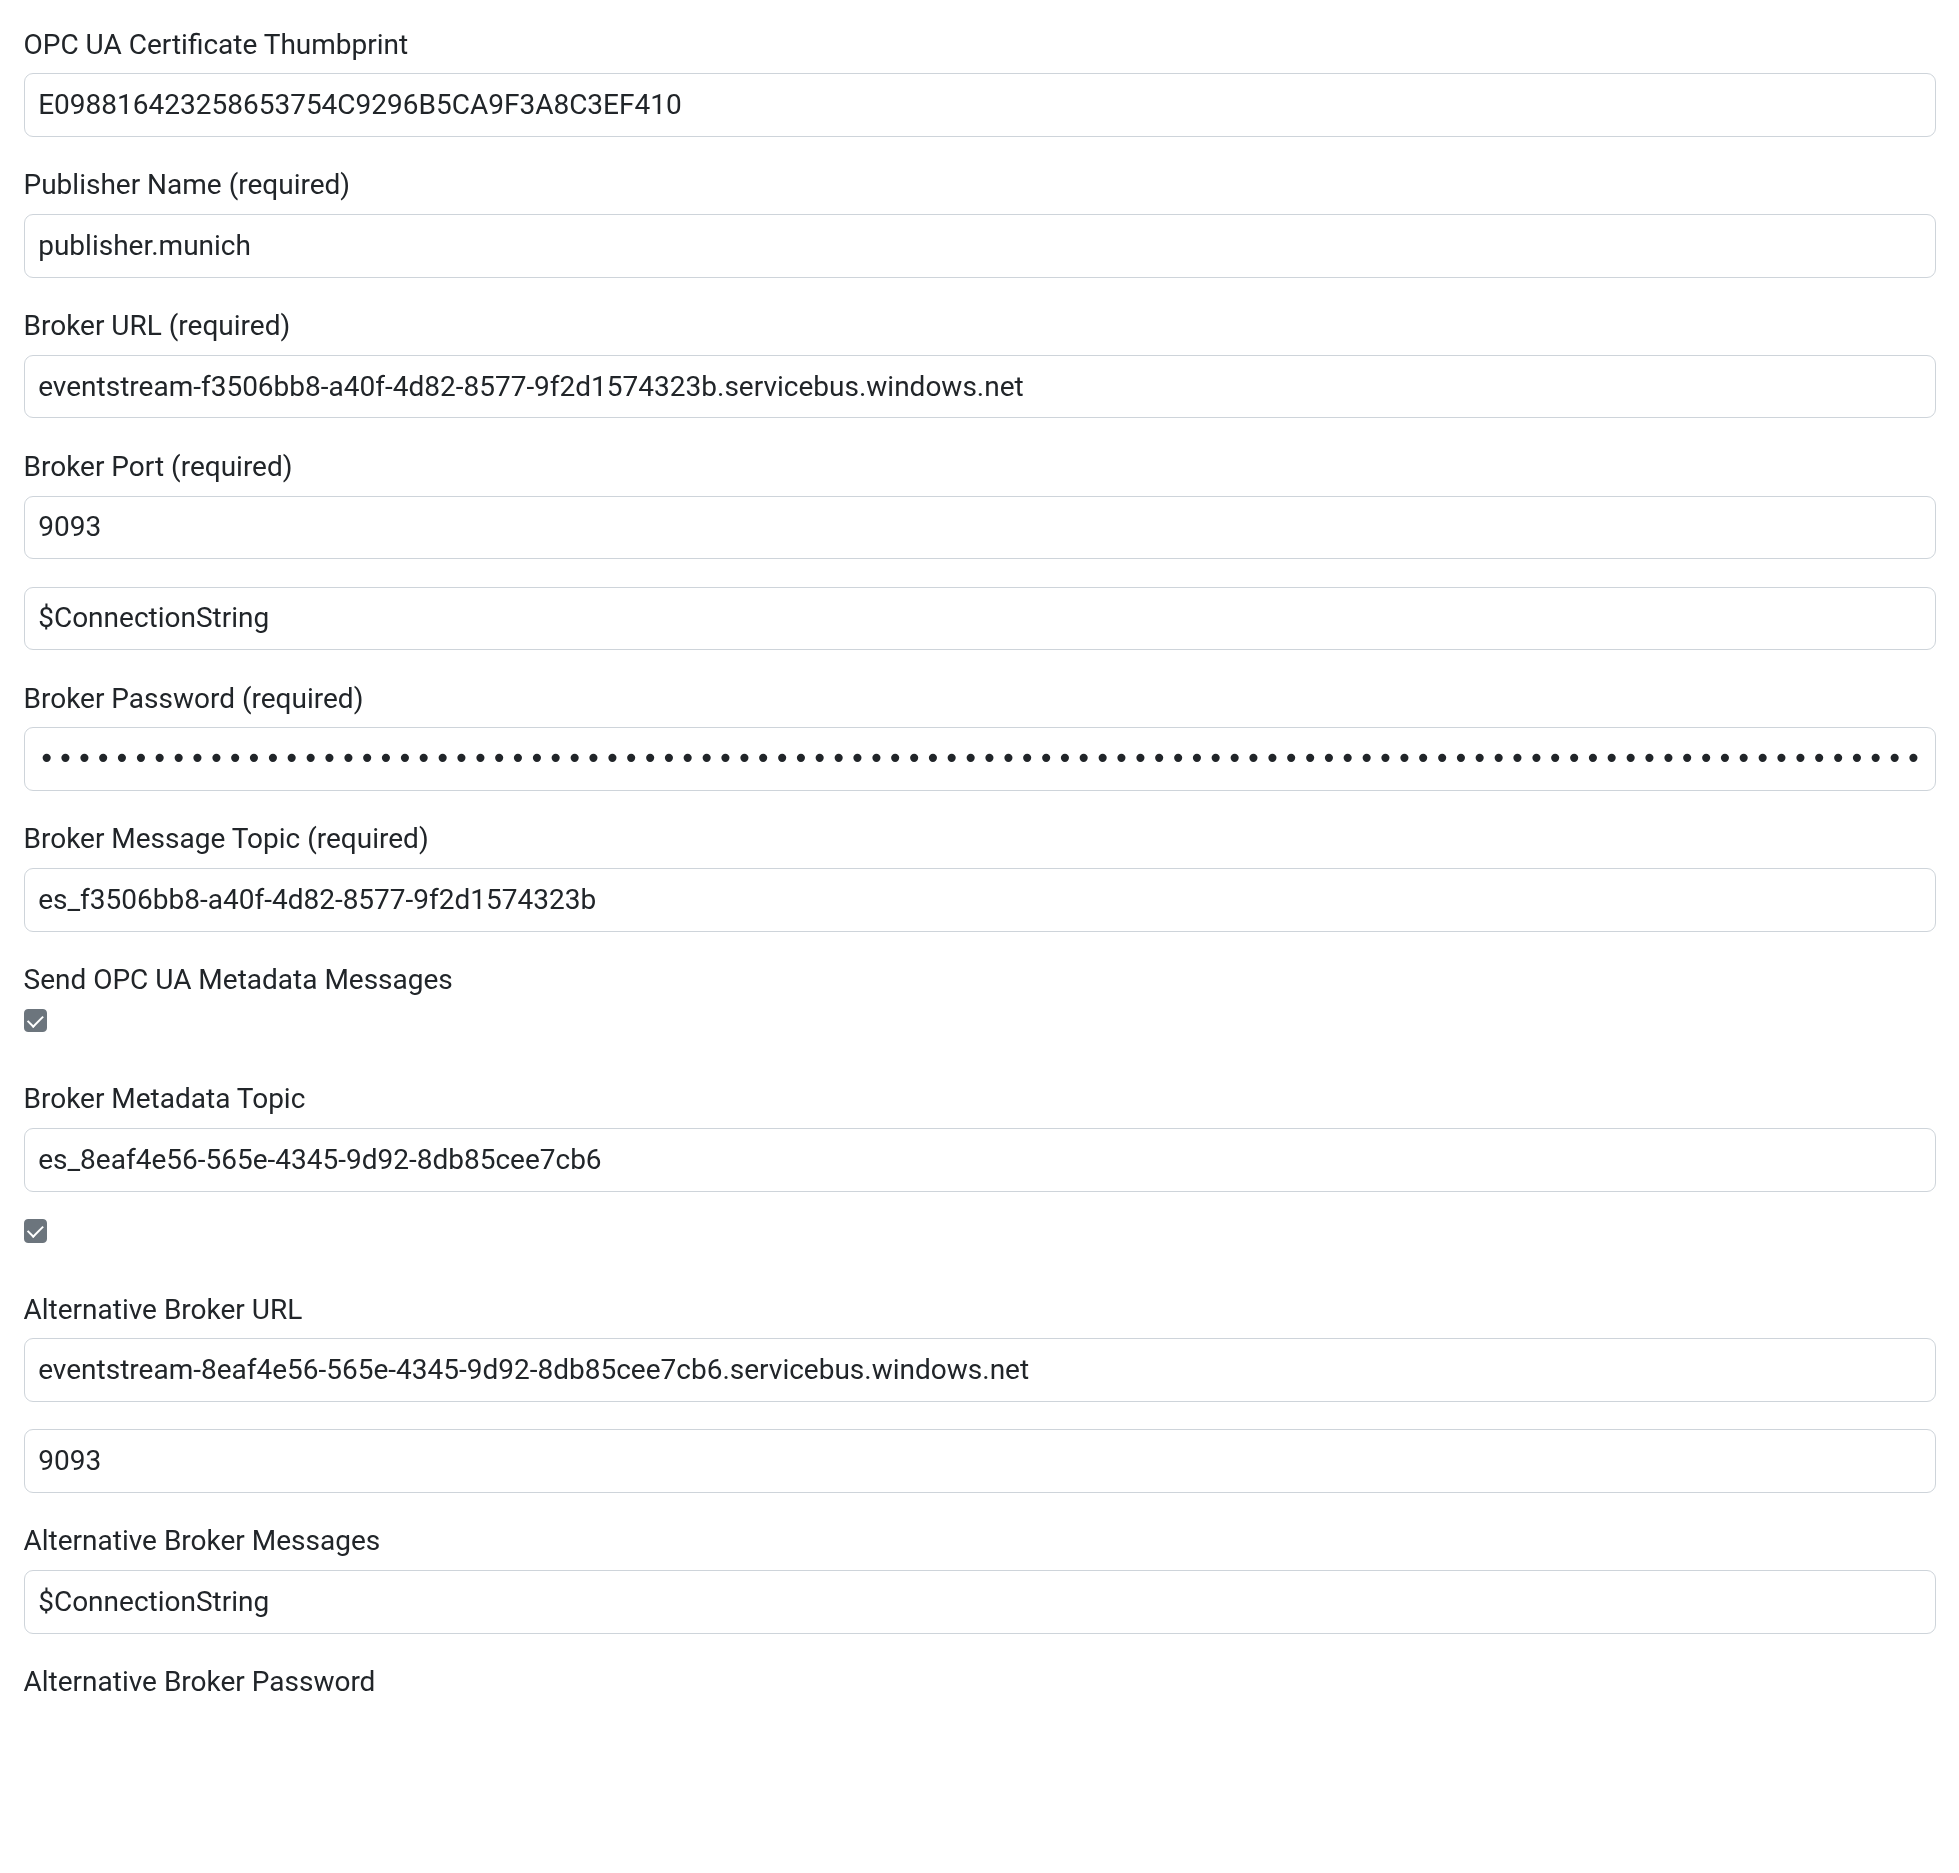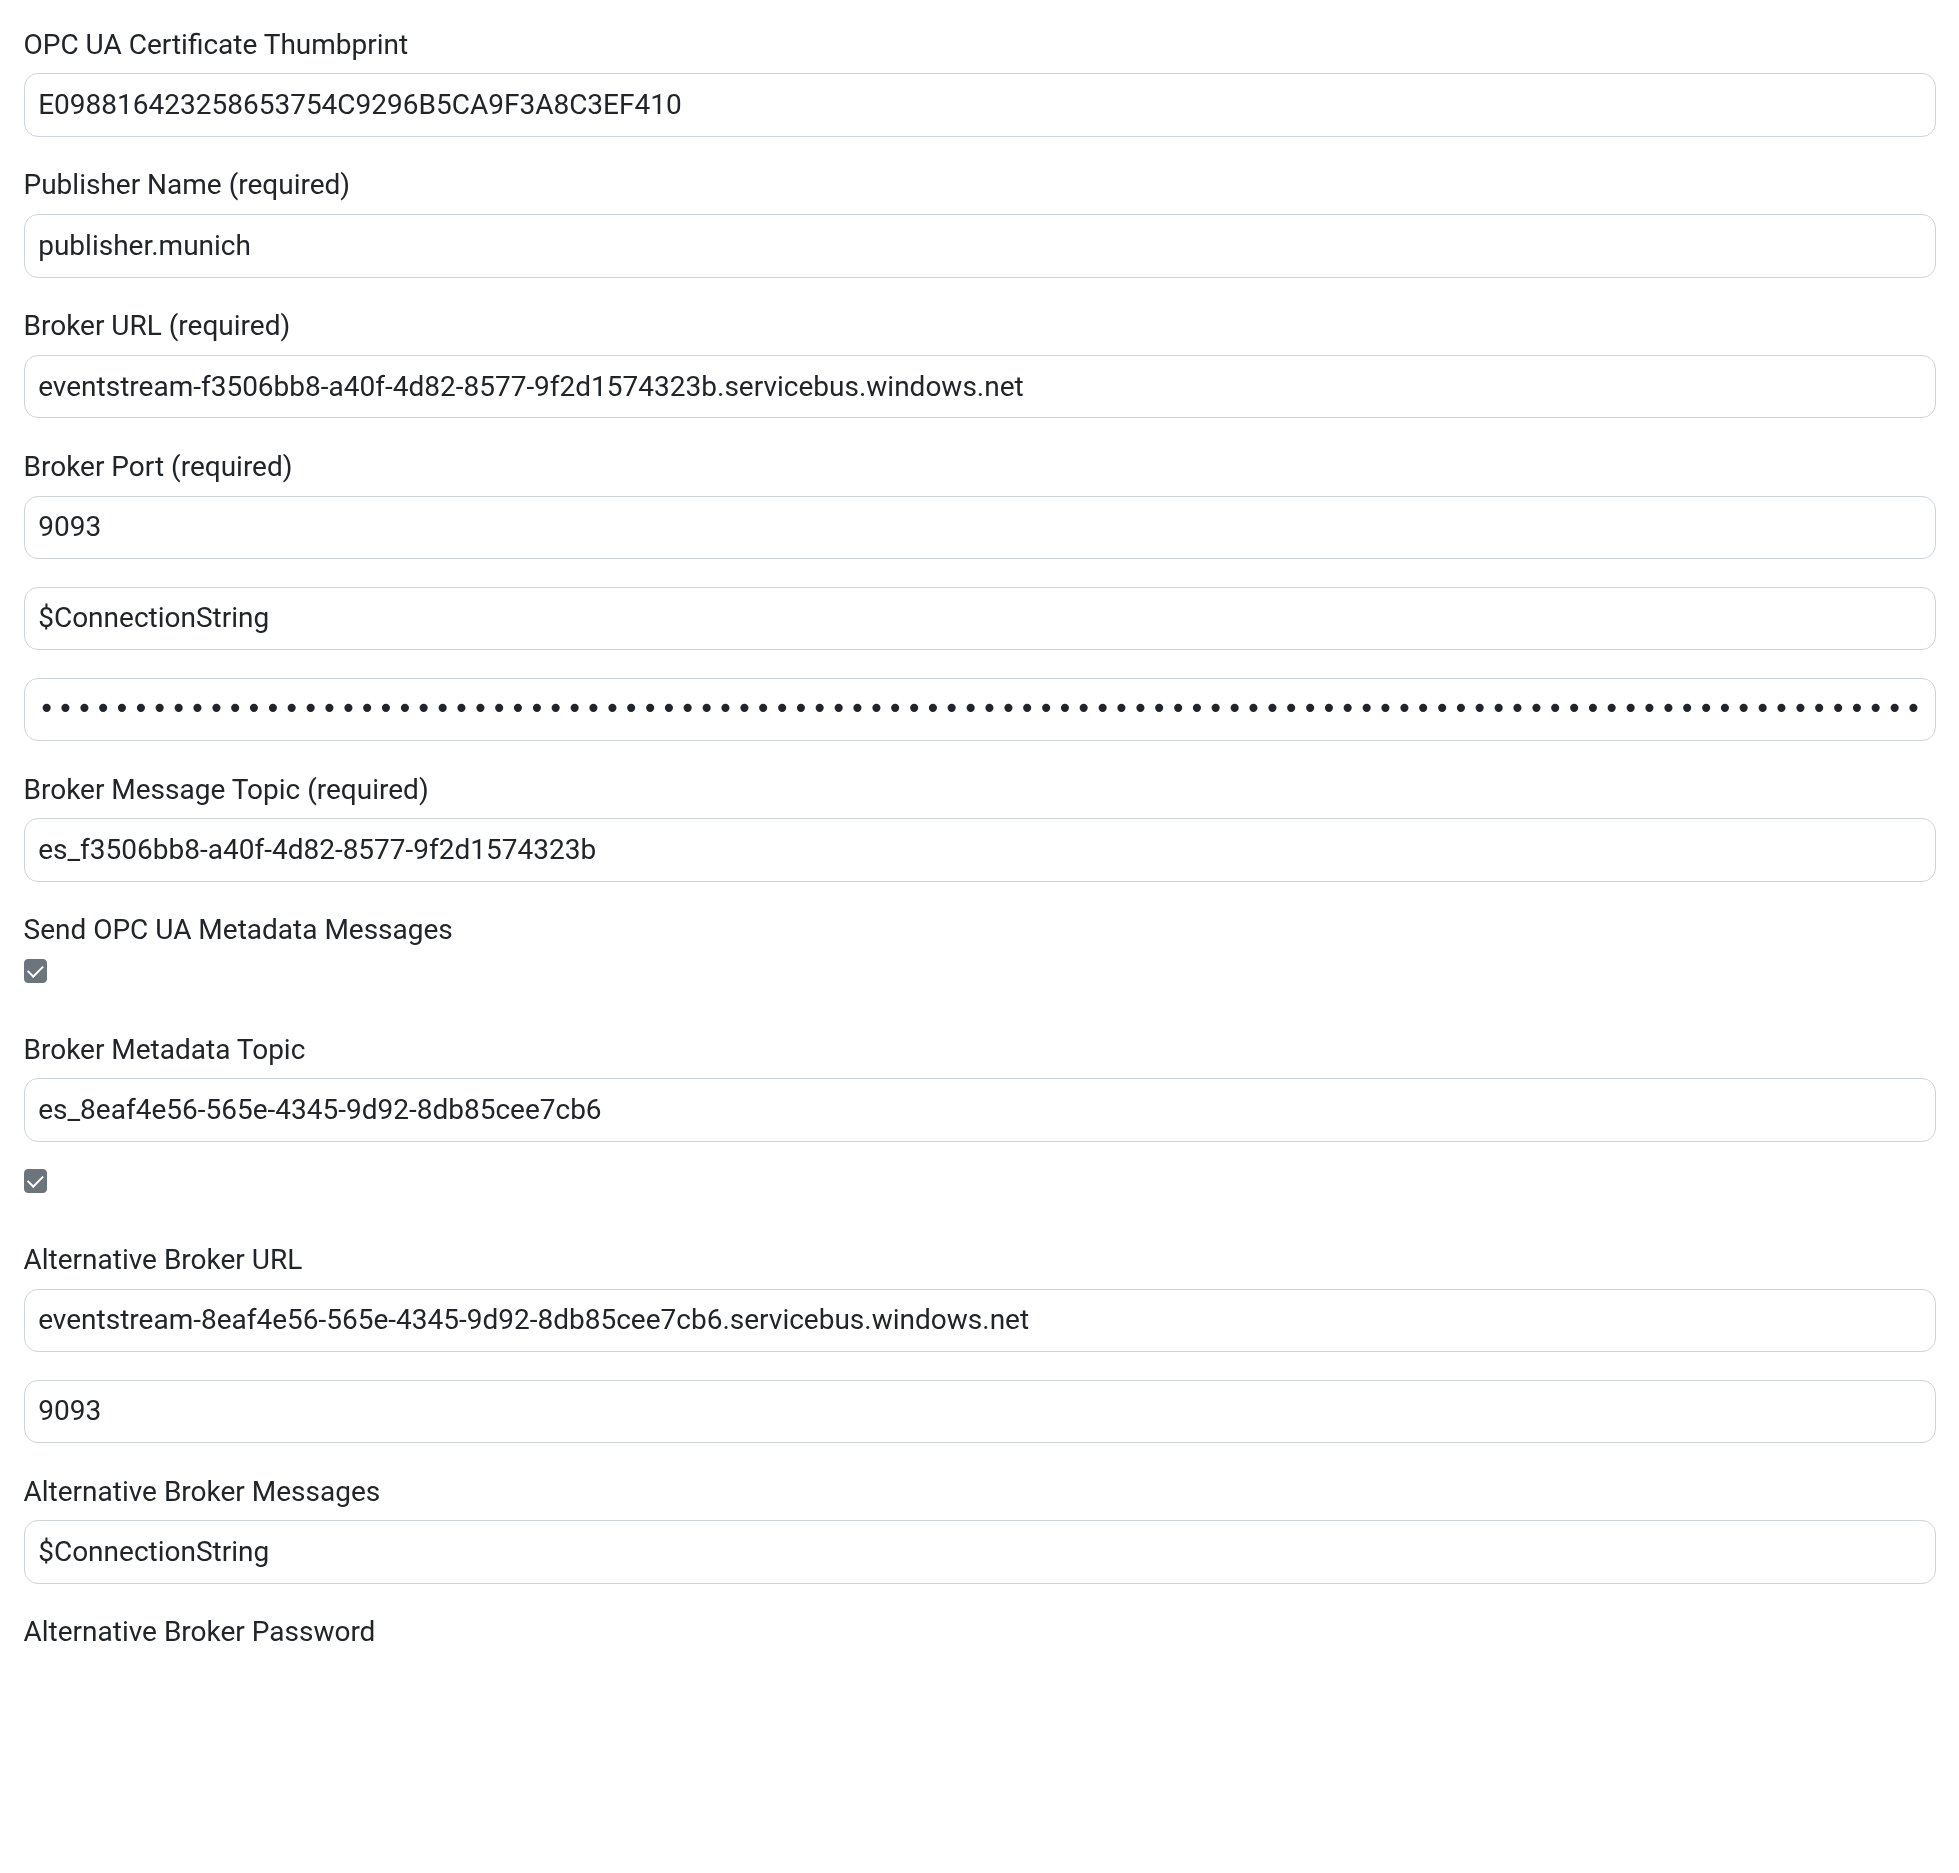--- a/index.html
+++ b/index.html
@@ -30,21 +30,21 @@
     .form-control {
       display: block;
       width: 100%;
       padding: 9.8px 13.7px;
       font-size: 28px;
       font-family: inherit;
       line-height: 1.5;
       color: #212529;
       background-color: #fff;
       border: 1px solid #ced4da;
-      border-radius: 14px;
+      border-radius: 9px;
       outline: none;
     }
     .form-check {
       margin-top: 5.9px;
     }
     .form-check-input {
       width: 23.5px;
       height: 23.5px;
       appearance: none;
       background-color: #fff;
@@ -95,20 +95,21 @@
 <div class="form-group">
   <label class="form-label"><span>Broker Port (</span><span class="required-text">required</span>)</label>
   <input type="text" class="form-control" value="9093" style="">
 </div>
 
 <div class="form-group">
   <input type="text" class="form-control" value="$ConnectionString" style="">
 </div>
 
 <div class="form-group">
+  <label class="form-label"><span>Broker Password (</span><span class="required-text">required</span>)</label>
   <input type="password" class="form-control" value="•••••••••••••••••••••••••••••••••••••••••••••••••••••••••••••••••••••••••••••••••••••••••••••••••••••••••••••••••••••••••••••••••••••••••••••••••••••••••••••••••••••••••••••••••••••••••••••••••••••••" style="">
 </div>
 
 <div class="form-group">
   <label class="form-label"><span>Broker Message Topic (</span><span class="required-text">required</span>)</label>
   <input type="text" class="form-control" value="es_f3506bb8-a40f-4d82-8577-9f2d1574323b" style="">
 </div>
 
 <div class="form-group">
   <label class="form-label">Send OPC UA Metadata Messages</label>

